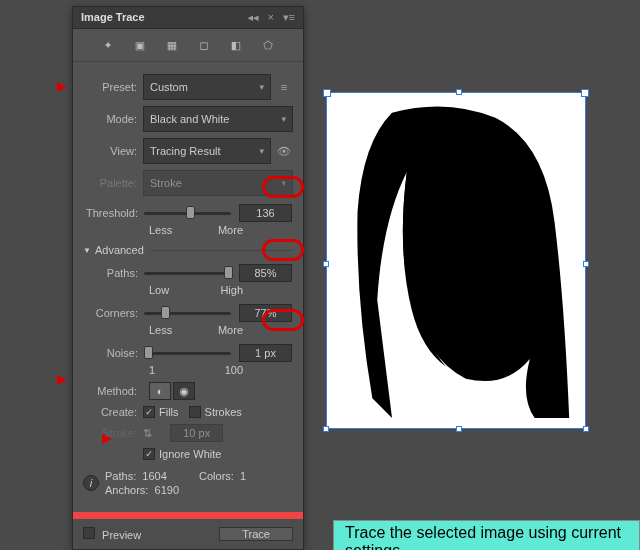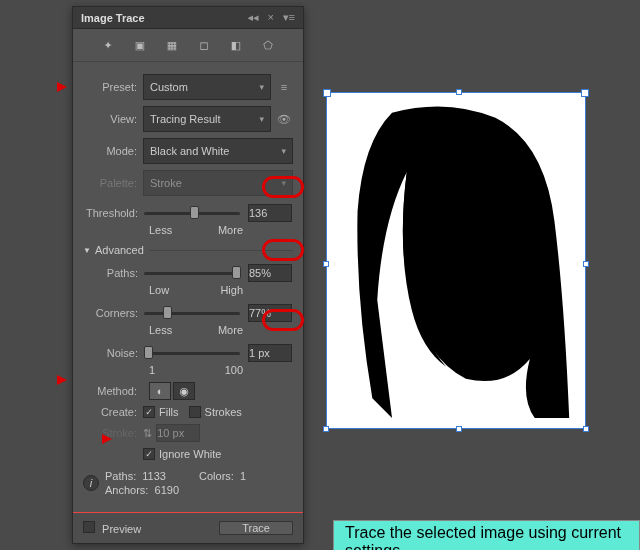--- a/index.html
+++ b/index.html
@@ -1,47 +1,47 @@
 <!DOCTYPE html>
 <html><head>
 <meta charset="utf-8">
 <style>
 *{margin:0;padding:0;box-sizing:border-box;font-family:Tahoma,Arial,sans-serif;font-size:11px;color:#ccc}
 body{background:#4a4a4a;width:640px;height:550px;position:relative;overflow:hidden}
 .panel{position:absolute;left:72px;top:6px;width:232px;background:#535353;border:1px solid #2a2a2a;box-shadow:0 2px 8px rgba(0,0,0,.4)}
-.panel-hdr{background:#3a3a3a;padding:4px 8px;display:flex;justify-content:space-between;align-items:center;border-bottom:1px solid #2a2a2a}
+.panel-hdr{background:#3a3a3a;padding:4px 8px;display:flex;justify-content:space-between;border-bottom:1px solid #2a2a2a}
 .panel-hdr .t{font-weight:bold;color:#ddd}
 .hdr-ctls span{margin-left:6px;cursor:pointer;color:#999}
 .topicons{display:flex;justify-content:center;gap:14px;padding:8px 0;border-bottom:1px solid #444}
 .topicons span{width:18px;height:16px;display:inline-flex;align-items:center;justify-content:center;color:#bbb}
 .body{padding:6px 10px 10px}
 .row{display:flex;align-items:center;margin:6px 0;position:relative}
 .lbl{width:60px;text-align:right;padding-right:6px;color:#bbb}
 .lbl.dim{color:#777}
 .sel{flex:1;background:#3c3c3c;border:1px solid #2a2a2a;height:20px;display:flex;align-items:center;padding:12px 6px;position:relative}
 .sel::after{content:'▾';position:absolute;right:6px;color:#999;font-size:9px}
 .rowicon{width:18px;text-align:center;margin-left:4px;color:#aaa}
 .slider-row{margin:8px 1px 2px}
 .slider{flex:1;height:14px;position:relative;display:flex;align-items:center}
 .track{height:3px;background:#2f2f2f;width:100%;border-radius:2px}
 .thumb{position:absolute;width:9px;height:13px;background:#999;border:1px solid #333;border-radius:2px;top:0}
-.valbox{width:44px;height:18px;background:#3c3c3c;border:1px solid #2a2a2a;line-height:16px;margin-left:8px}
+.valbox{width:53px;height:18px;background:#3c3c3c;border:1px solid #2a2a2a;text-align:center;line-height:16px;margin-left:8px}
 .ticks{display:flex;justify-content:space-between;margin-left:66px;margin-right:50px;color:#999;font-size:10px}
 .adv{display:flex;align-items:center;margin:8px 0 4px;color:#ccc}
 .adv::before{content:'▼';font-size:8px;margin-right:4px}
 .adv-line{flex:1;height:1px;background:#444;margin-left:6px}
 .method-btns{display:flex;gap:2px;margin-left:6px}
 .method-btns span{width:22px;height:18px;background:#3c3c3c;border:1px solid #2a2a2a;display:inline-flex;align-items:center;justify-content:center}
 .method-btns span.act{background:#606060}
 .chk{width:12px;height:12px;border:1px solid #2a2a2a;background:#3c3c3c;display:inline-flex;align-items:center;justify-content:center;margin-right:4px;font-size:9px}
-.stroke-row .valbox{margin-left:4px}
+.stroke-row .valbox{margin-left:18px}
 .info{display:flex;align-items:center;gap:6px;margin:10px 0 6px}
 .info .i{width:16px;height:16px;border-radius:50%;background:#3c3c3c;border:1px solid #2a2a2a;text-align:center;line-height:14px;font-style:italic}
 .info-grid{display:grid;grid-template-columns:auto auto;gap:2px 20px;font-size:10px;color:#bbb}
-.ftr{display:flex;justify-content:space-between;align-items:flex-end;padding:8px 10px;border-top:1px solid #ef4444;background:#4d4d4d}
+.ftr{display:flex;justify-content:space-between;align-items:flex-end;padding:8px 10px;border-top:7px solid #ef4444;background:#4d4d4d}
 .trace-btn{background:#5a5a5a;border:1px solid #333;padding:0 22px;color:#ccc}
 .canvas{position:absolute;left:326px;top:92px;width:260px;height:337px;background:#fff;border:1px solid #3a7bd5}
 .canvas::before,.canvas::after{content:'';position:absolute;width:6px;height:6px;background:#fff;border:1px solid #3a7bd5}
 .canvas::before{left:-4px;top:-4px}.canvas::after{right:-4px;top:-4px}
 .h-b{position:absolute;width:6px;height:6px;background:#fff;border:1px solid #3a7bd5}
 .h-bl{left:-4px;bottom:-4px}.h-br{right:-4px;bottom:-4px}
 .h-ml{left:-4px;top:50%}.h-mr{right:-4px;top:50%}.h-mt{left:50%;top:-4px}.h-mb{left:50%;bottom:-4px}
 .arrow{position:absolute;width:0;height:0;border-top:5px solid transparent;border-bottom:5px solid transparent;border-left:10px solid #d00}
 .a1{left:57px;top:82px}.a2{left:57px;top:375px}.a3{left:102px;top:434px}
 .circ{position:absolute;border:3px solid #d00;border-radius:12px;pointer-events:none}
@@ -74,31 +74,31 @@
  </div>
  <div class="body">
   <div class="row">
    <span class="lbl">Preset:</span>
    <div class="sel">
           <span>Custom</span>
         </div>
    <span class="rowicon">≡</span>
   </div>
   <div class="row">
+   <span class="lbl">Mode:</span>
+   <div class="sel">
+          <span>Black and White</span>
+        </div>
+  </div>
+  <div class="row">
    <span class="lbl">View:</span>
    <div class="sel">
           <span>Tracing Result</span>
         </div>
    <span class="rowicon">👁</span>
-  </div>
-  <div class="row">
-   <span class="lbl">Mode:</span>
-   <div class="sel">
-          <span>Black and White</span>
-        </div>
   </div>
   <div class="row">
    <span class="lbl dim">Palette:</span>
    <div class="sel" style="opacity:.5">
           <span>Stroke</span>
         </div>
   </div>
 
   <div class="row slider-row">
    <span class="lbl">Threshold:</span>
@@ -181,21 +181,21 @@
 
   <div class="row">
    <span class="lbl"></span>
    <span class="chk">✓</span>
    <span>Ignore White</span>
   </div>
 
   <div class="info">
    <span class="i">i</span>
    <div class="info-grid">
-    <span><span>Paths:</span>&nbsp;&nbsp;<span>1133</span></span>
+    <span><span>Paths:</span>&nbsp;&nbsp;<span>1604</span></span>
     <span><span>Colors:</span>&nbsp;&nbsp;<span>1</span></span>
     <span><span>Anchors:</span>&nbsp;&nbsp;<span>6190</span></span>
     <span></span>
    </div>
   </div>
  </div>
  <div class="ftr">
   <span>
    <span class="chk"></span>
    <span>Preview</span>

